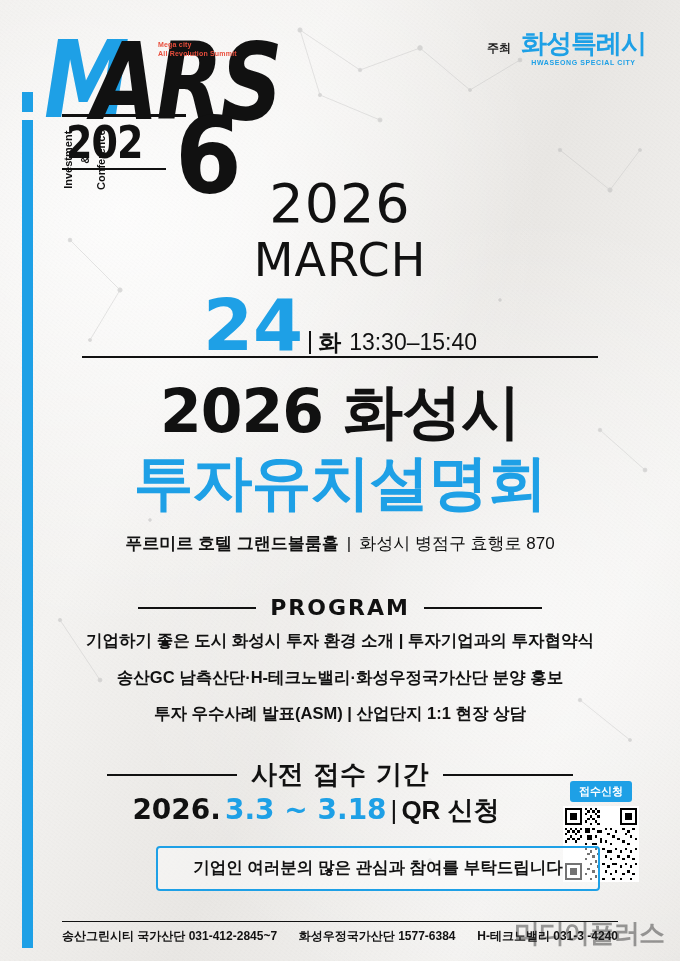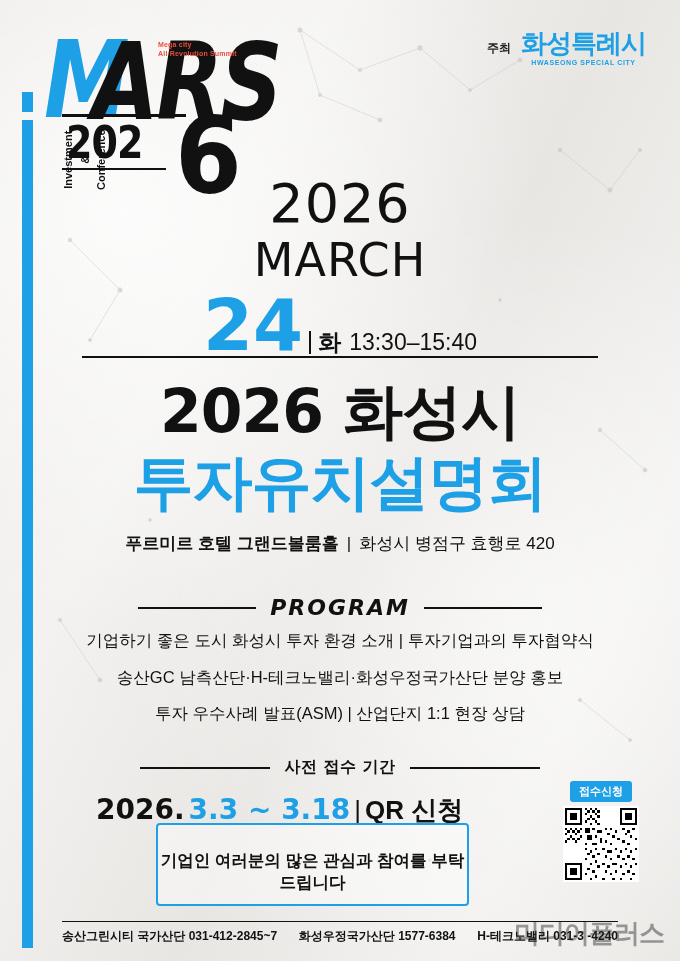--- a/index.html
+++ b/index.html
@@ -279,21 +279,20 @@
 
   
   #program-head {
     position: absolute;
     left: 0; right: 0;
     top: 595px;
     display: flex;
     align-items: center;
     justify-content: center;
     gap: 14px;
-    font-style: italic;
   }
   .head-rule {
     width: 118px;
     height: 2px;
     background: #111;
   }
   #program-title {
     font-family: "DejaVu Sans", sans-serif;
     font-size: 22px;
     font-weight: bold;
@@ -302,21 +301,21 @@
   }
   #program-list {
     position: absolute;
     left: 0; right: 0;
     top: 632px;
     text-align: center;
   }
   .program-item {
     font-size: 16.5px;
     color: #111;
-    font-weight: normal;
+    font-weight: bold;
     line-height: 1;
     margin-bottom: 20px;
   }
 
   
   #reg-head {
     position: absolute;
     left: 0; right: 0;
     top: 757px;
     display: flex;
@@ -324,32 +323,33 @@
     justify-content: center;
     gap: 14px;
   }
   .head-rule-short {
     width: 130px;
     height: 2px;
     background: #111;
   }
   #reg-title {
     font-family: "DejaVu Sans", sans-serif;
-    font-size: 16px;
+    font-size: 26px;
     font-weight: bold;
     color: #111;
     letter-spacing: 0.5px;
   }
   #reg-period-row {
     position: absolute;
     left: 96px;
     top: 793px;
     width: 440px;
     display: flex;
     align-items: baseline;
+    justify-content: center;
     white-space: nowrap;
   }
   .reg-year {
     font-family: "DejaVu Sans", sans-serif;
     font-size: 28px;
     font-weight: bold;
     color: #111;
   }
   .reg-dates {
     font-family: "DejaVu Sans", sans-serif;
@@ -393,27 +393,27 @@
     margin: 0 auto;
     background: #fff;
     padding: 2px;
     box-sizing: border-box;
   }
 
   
   #cta-box {
     position: absolute;
     left: 156px;
-    top: 823px;
-    width: 313px;
+    top: 846px;
+    width: 444px;
     box-sizing: border-box;
     border: 2px solid #1ea0e6;
     border-radius: 4px;
     text-align: center;
-    padding: 25px 0 10px;
+    padding: 9px 0 10px;
     background: rgba(255,255,255,0.45);
   }
   #cta-text {
     font-size: 16.5px;
     font-weight: bold;
     color: #111;
   }
 
   
   #footer-rule {
@@ -538,21 +538,21 @@
   </div>
 
   <div id="divider-1"></div>
 
   <div id="title-block">
     <div id="title-line1">2026 화성시</div>
     <div id="title-line2">투자유치설명회</div>
     <div id="venue-row">
       <span id="venue-name">푸르미르 호텔 그랜드볼룸홀</span>
       <span id="venue-sep">|</span>
-      <span id="venue-addr">화성시 병점구 효행로 420</span>
+      <span id="venue-addr">화성시 병점구 효행로 870</span>
     </div>
   </div>
 
   <div id="program-head">
     <div class="head-rule"></div>
     <div id="program-title">PROGRAM</div>
     <div class="head-rule"></div>
   </div>
 
   <div id="program-list">

